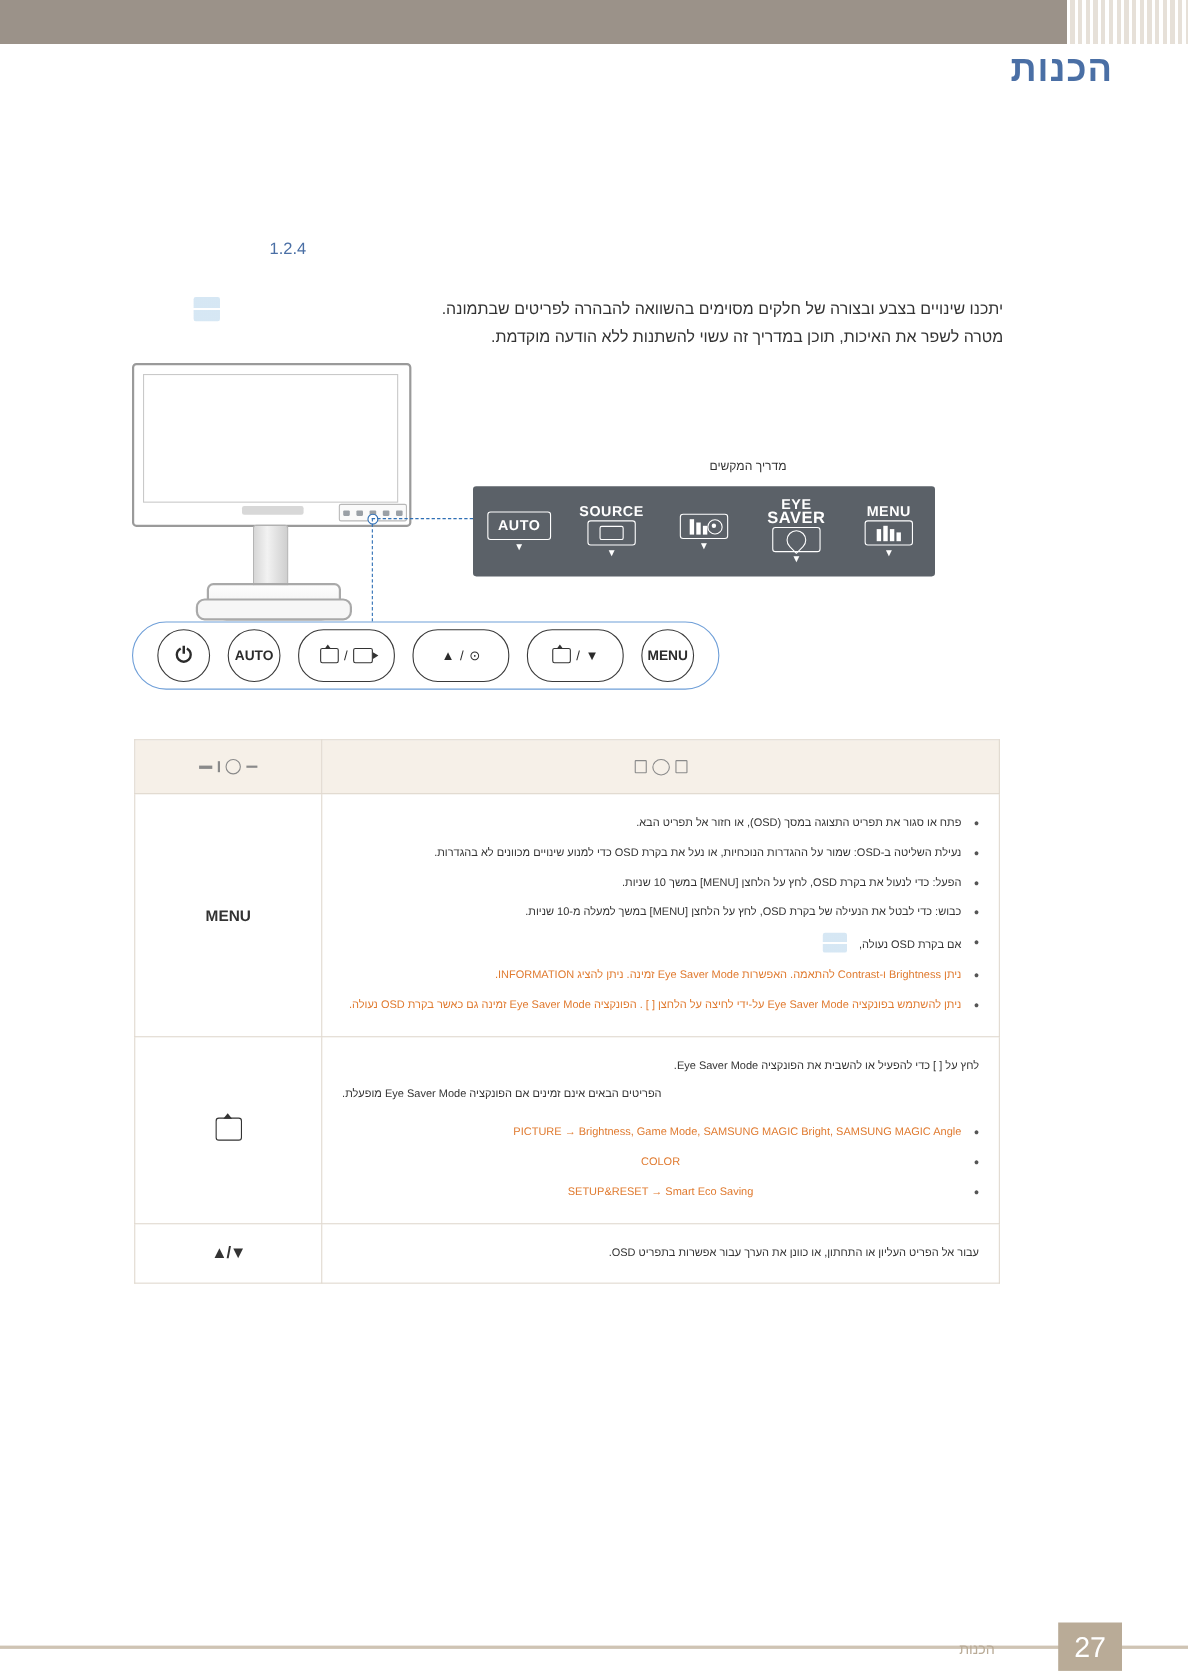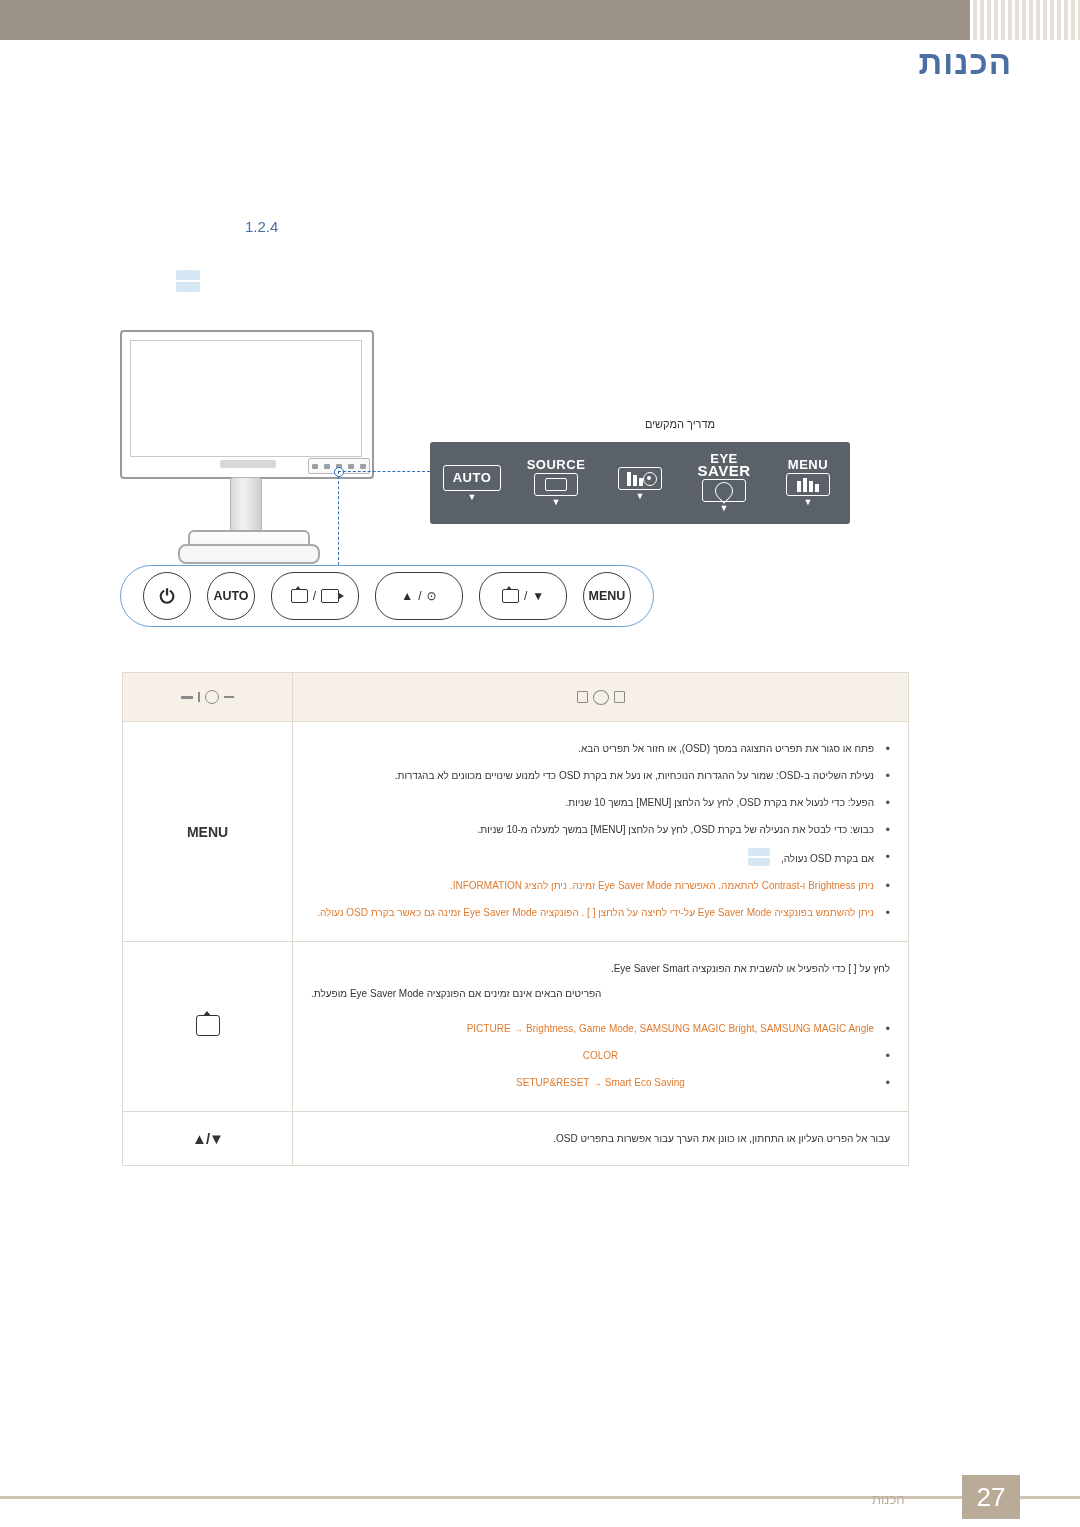--- a/index.html
+++ b/index.html
@@ -192,20 +192,22 @@
   <div class="hatch"></div>
 </div>
 <div class="chapter-title">הכנות</div>
 
 <div class="section-heading">
   <span class="section-num">1.2.4</span>
 </div>
 
 <div class="note-icon"></div>
 <div class="note-block">
+  <div>יתכנו שינויים בצבע ובצורה של חלקים מסוימים בהשוואה להבהרה לפריטים שבתמונה.</div>
+  <div>מטרה לשפר את האיכות, תוכן במדריך זה עשוי להשתנות ללא הודעה מוקדמת.</div>
 </div>
 
 <div class="monitor-wrap">
   <div class="screen-outer">
     <div class="screen-inner"></div>
     <div class="brand-dot"></div>
     <div class="btn-strip">
       <i></i>
         <i></i>
         <i></i>
@@ -343,21 +345,21 @@
           <li>
             <span class="orange">ניתן להשתמש בפונקציה Eye Saver Mode על-ידי לחיצה על הלחצן [ ] . הפונקציה Eye Saver Mode זמינה גם כאשר בקרת OSD נעולה.</span>
           </li>
         </ul>
       </td>
       <td class="icon-cell">MENU</td>
     </tr>
 
     <tr>
       <td class="desc-cell">
-        <div style="text-align:right">לחץ על [ ] כדי להפעיל או להשבית את הפונקציה Eye Saver Smart.</div>
+        <div style="text-align:right">לחץ על [ ] כדי להפעיל או להשבית את הפונקציה Eye Saver Mode.</div>
         <div style="text-align:left">הפריטים הבאים אינם זמינים אם הפונקציה Eye Saver Mode מופעלת.</div>
         <ul style="margin-top:10px">
           <li>
             <span class="orange">PICTURE → Brightness, Game Mode, SAMSUNG MAGIC Bright, SAMSUNG MAGIC Angle</span>
           </li>
           <li style="text-align:center;padding-right:0">
             <span class="orange">COLOR</span>
           </li>
           <li style="text-align:center;padding-right:0">
             <span class="orange">SETUP&amp;RESET → Smart Eco Saving</span>

